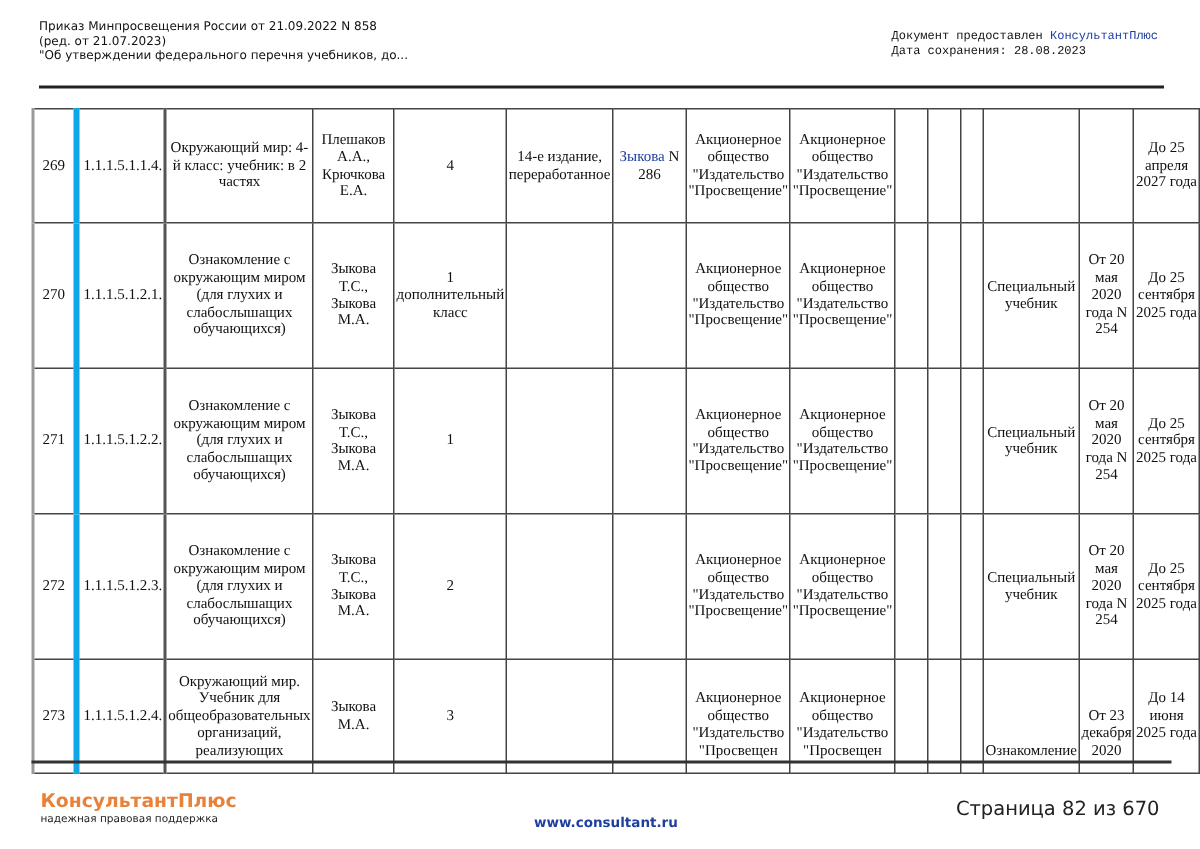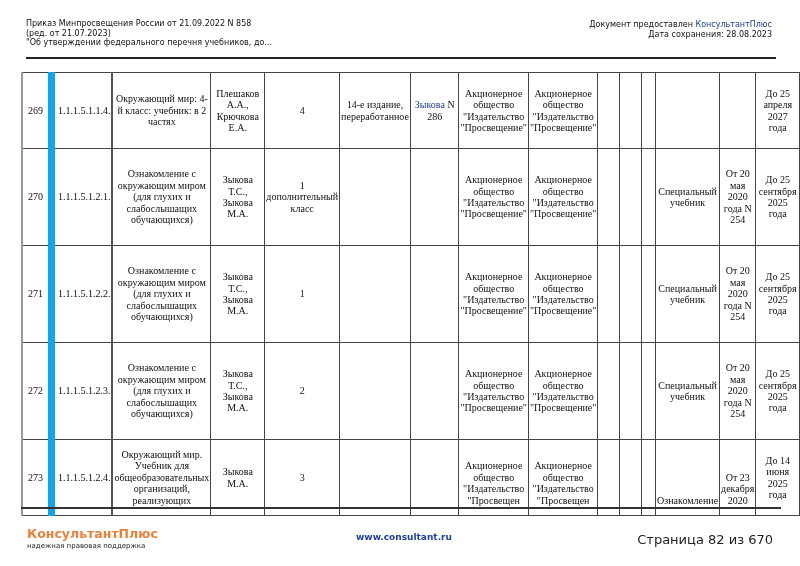--- a/index.html
+++ b/index.html
@@ -1,35 +1,35 @@
 <!DOCTYPE html>
 <html><head>
 <meta charset="utf-8">
 <style>
   html, body { margin: 0; padding: 0; background: #ffffff; }
   body { width: 800px; height: 566px; position: relative; overflow: hidden; font-family: "DejaVu Sans", sans-serif; color: #000; }
-  .hdr-left { position: absolute; left: 26px; top: 19px; font-size: 8px; line-height: 9.5px; color: #111; }
-  .hdr-right { position: absolute; right: 28px; top: 20px; font-size: 8px; line-height: 10px; text-align: right; color: #111; }
+  .hdr-left { position: absolute; left: 26px; top: 13px; font-size: 8px; line-height: 9.5px; color: #111; }
+  .hdr-right { position: absolute; right: 28px; top: 20px; font-size: 8px; line-height: 10px; color: #111; font-family: Liberation Mono, monospace; }
   .hdr-right .brand { color: #1f3fa0; }
   .hdr-line { position: absolute; left: 26px; top: 57px; width: 750px; height: 2px; background: #222; }
   .doc-table { position: absolute; left: 21px; top: 72px; border-collapse: collapse; table-layout: fixed; font-family: "Liberation Serif", serif; font-size: 10px; line-height: 11.4px; color: #111; }
   .doc-table td { border: 1px solid #444; text-align: center; vertical-align: middle; padding: 0 1px; overflow: hidden; word-wrap: break-word; }
   .doc-table td.col-code { text-align: left; padding-left: 3px; }
   .doc-table td.first { border-left: 2px solid #999; }
-  .doc-table td.code { border-left: 7px solid #0ea5e9; }
+  .doc-table td.code { border-left: 4px solid #0ea5e9; }
   .doc-table td.name { border-left: 2px solid #555; margin-left: 48px; }
   .doc-table tr.r269 td { height: 75px; }
   .doc-table tr.r270 td, .doc-table tr.r271 td, .doc-table tr.r272 td { height: 96px; }
   .doc-table tr.r273 td { height: 66px; vertical-align: bottom; padding-bottom: 9px; }
   .doc-table tr.r273 td.num, .doc-table tr.r273 td.col-code, .doc-table tr.r273 td.auth, .doc-table tr.r273 td.cls, .doc-table tr.r273 td.until { vertical-align: middle; padding-bottom: 0; }
   .link { color: #1f3fa0; }
   .table-bottom { position: absolute; left: 21px; top: 507px; width: 760px; height: 2px; background: #333; }
   .footer-brand { position: absolute; left: 27px; top: 526px; font-size: 12.5px; font-weight: bold; color: #e8823a; }
   .footer-sub { position: absolute; left: 27px; top: 542px; font-size: 7px; font-weight: normal; color: #222; }
-  .footer-url { position: absolute; left: 356px; top: 532px; font-size: 9px; font-weight: bold; color: #1f3fa0; }
+  .footer-url { position: absolute; left: 356px; top: 544px; font-size: 9px; font-weight: bold; color: #1f3fa0; }
   .footer-page { position: absolute; right: 27px; top: 532px; font-size: 13px; color: #222; }
 </style>
 </head>
 <body>
 
 <div class="hdr-left">
   <div>Приказ Минпросвещения России от 21.09.2022 N 858</div>
   <div>(ред. от 21.07.2023)</div>
   <div>"Об утверждении федерального перечня учебников, до...</div>
 </div>

